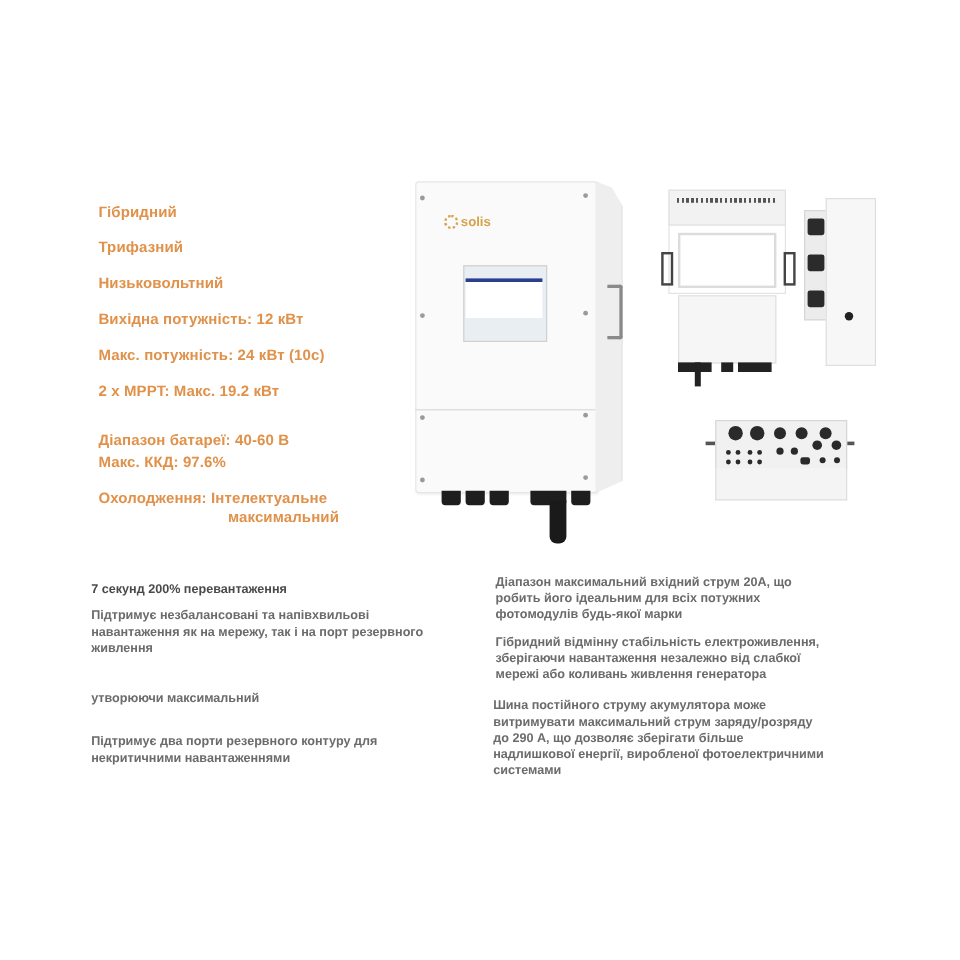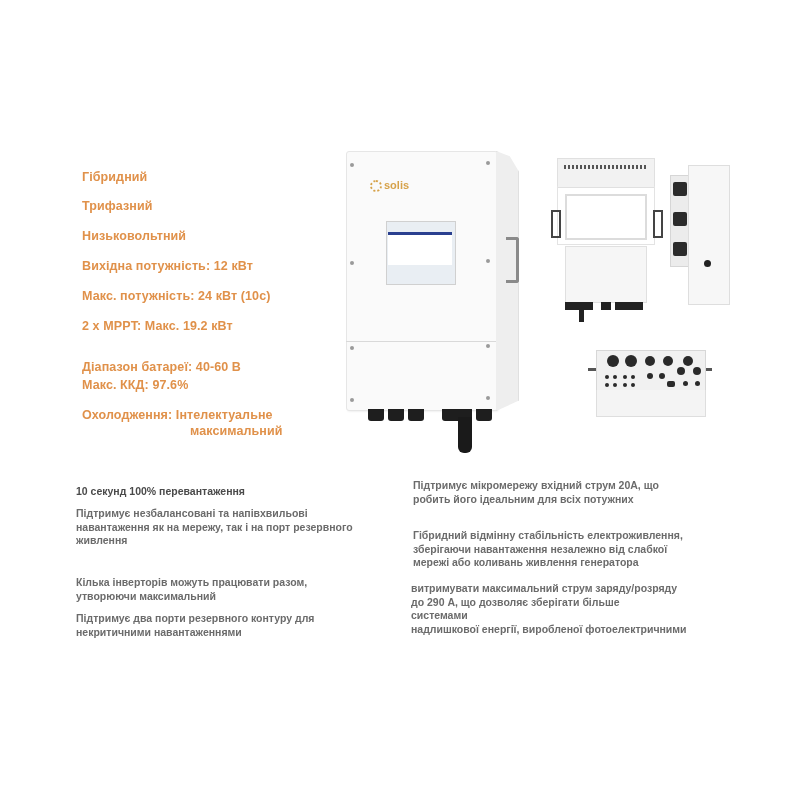--- a/index.html
+++ b/index.html
@@ -140,46 +140,47 @@
     <div class="port" style="left:62px;top:22px;width:6px;height:6px"></div>
     <div class="port" style="left:70px;top:30px;width:8px;height:6px;border-radius:2px"></div>
     <div class="port" style="left:86px;top:30px;width:5px;height:5px"></div>
     <div class="port" style="left:98px;top:30px;width:5px;height:5px"></div>
   </div>
   <div class="bt-lower"></div>
 </div>
 
 <div>
   <div class="feat dark" style="left:76px;top:485px;width:290px">
-    <div>10 секунд 100% перевантаження</div>
+    <div>7 секунд 200% перевантаження</div>
   </div>
   <div class="feat" style="left:76px;top:507px;width:300px">
     <div>Підтримує незбалансовані та напівхвильові</div>
     <div>навантаження як на мережу, так і на порт резервного</div>
     <div>живлення</div>
   </div>
   <div class="feat" style="left:76px;top:576px;width:290px">
-    <div>Кілька інверторів можуть працювати разом,</div>
     <div>утворюючи максимальний</div>
   </div>
   <div class="feat" style="left:76px;top:612px;width:290px">
     <div>Підтримує два порти резервного контуру для</div>
     <div>некритичними навантаженнями</div>
   </div>
 </div>
 
 <div>
   <div class="feat" style="left:413px;top:479px;width:300px">
-    <div>Підтримує мікромережу вхідний струм 20А, що</div>
+    <div>Діапазон максимальний вхідний струм 20А, що</div>
     <div>робить його ідеальним для всіх потужних</div>
+    <div>фотомодулів будь-якої марки</div>
   </div>
   <div class="feat" style="left:413px;top:529px;width:300px">
     <div>Гібридний відмінну стабільність електроживлення,</div>
     <div>зберігаючи навантаження незалежно від слабкої</div>
     <div>мережі або коливань живлення генератора</div>
   </div>
   <div class="feat" style="left:411px;top:582px;width:300px">
+    <div>Шина постійного струму акумулятора може</div>
     <div>витримувати максимальний струм заряду/розряду</div>
     <div>до 290 А, що дозволяє зберігати більше</div>
+    <div>надлишкової енергії, виробленої фотоелектричними</div>
     <div>системами</div>
-    <div>надлишкової енергії, виробленої фотоелектричними</div>
   </div>
 </div>
 
 </body></html>

